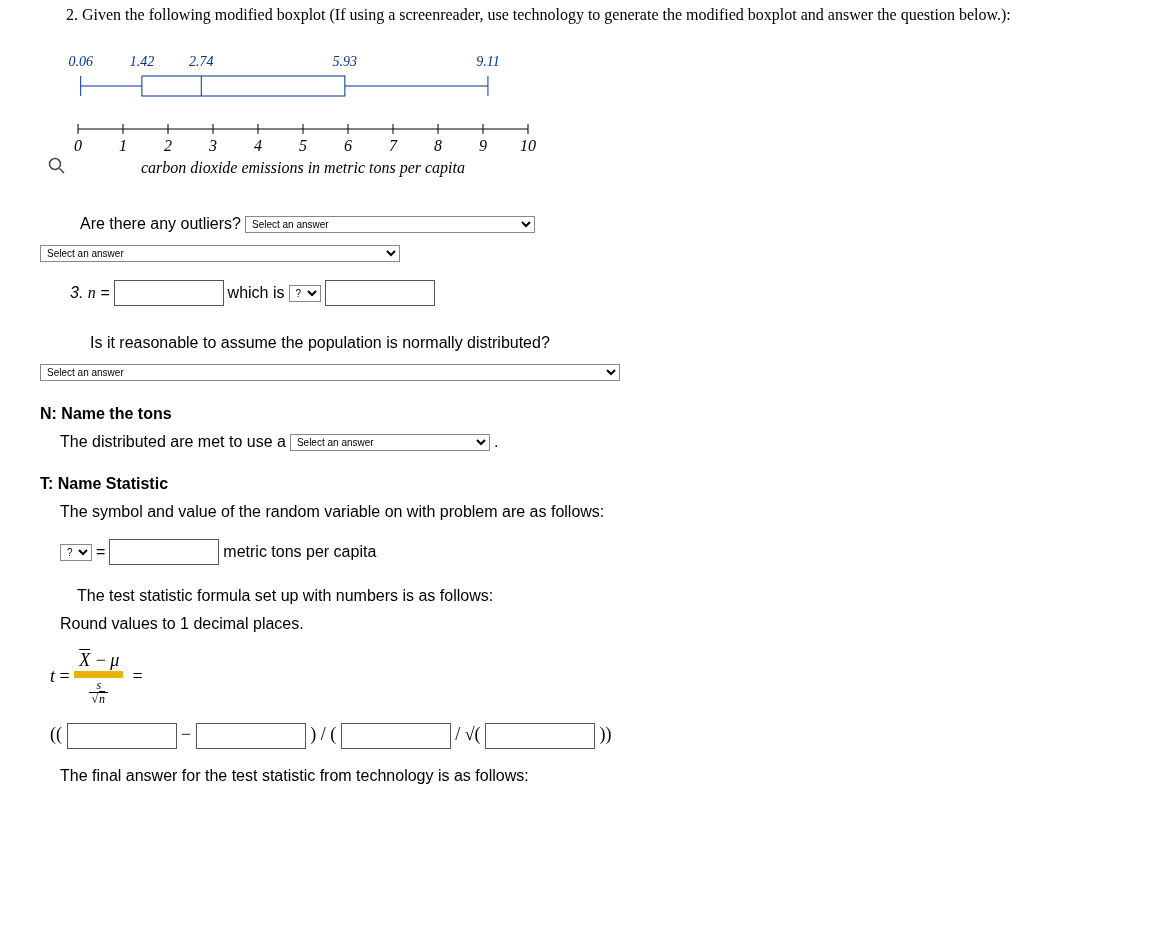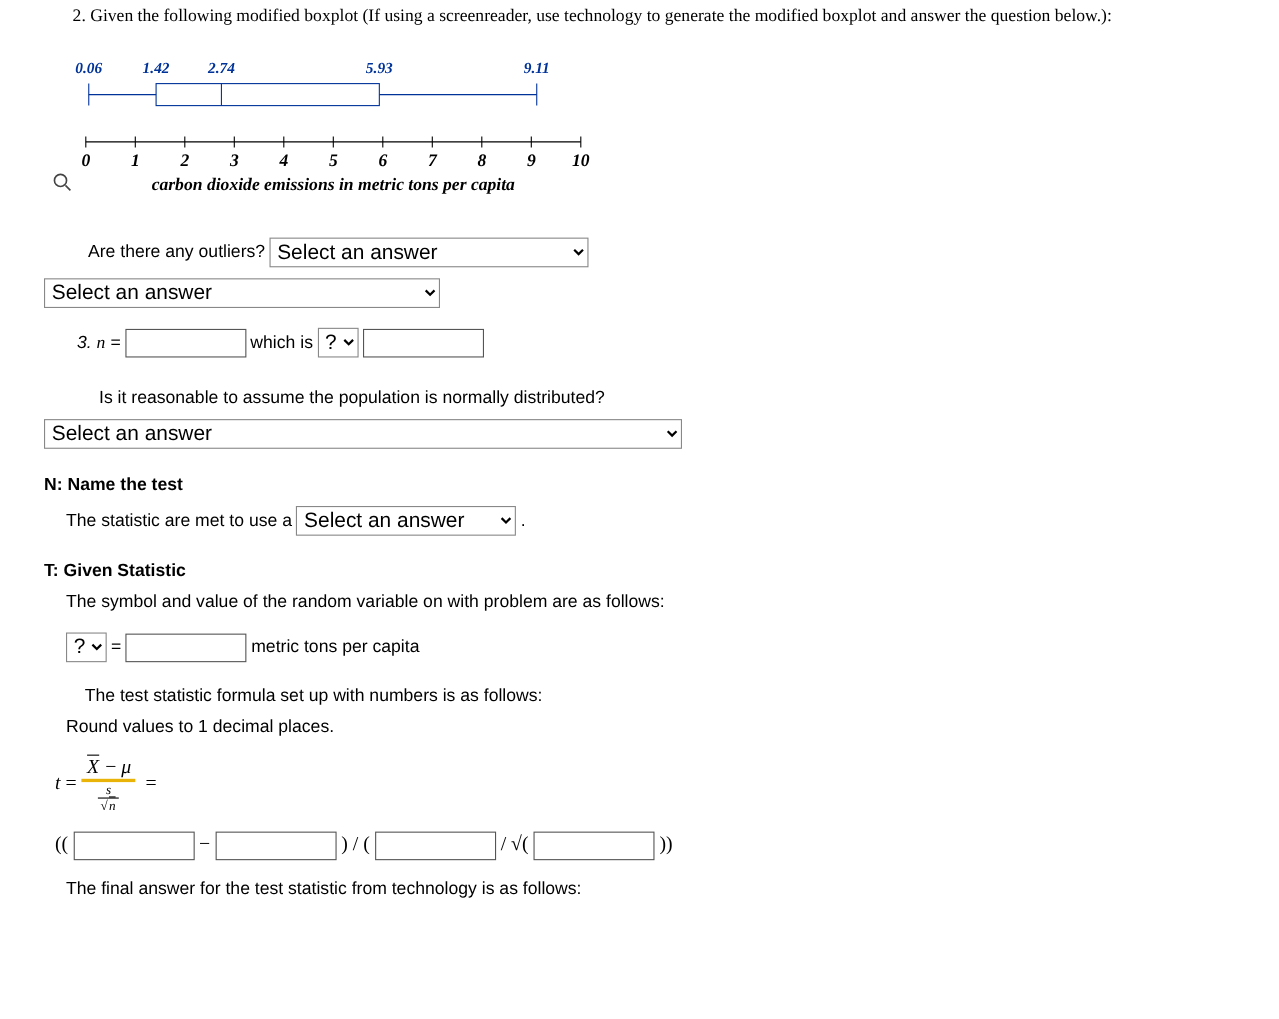--- a/index.html
+++ b/index.html
@@ -13,21 +13,20 @@
   .question-text {
     font-family: Liberation Serif, serif;
     line-height: 1.4;
     margin: 4px 0 12px 36px;
   }
   .boxplot-figure {
     margin: 25px 8px 12px 8px;
     font-family: Georgia, "Times New Roman", serif;
     font-style: italic;
     color: #c2410c;
-    font-weight: bold;
   }
   .boxplot-svg {
     display: block;
   }
   .boxplot-numlabel {
     font-size: 14px;
     fill: #003399;
     font-style: italic;
     font-family: Georgia, "Times New Roman", serif;
     text-anchor: middle;
@@ -50,21 +49,21 @@
     display: inline-block;
     vertical-align: middle;
     margin-left: 10px;
   }
   .mag-wrap svg { stroke: #444; }
   .question-line {
     margin: 10px 0 10px 50px;
   }
   select {
     font-family: Arial, sans-serif;
-    font-size: 19px;
+    font-size: 10px;
     padding: 1px 2px;
     border: 1px solid #888;
     background: #fff;
   }
   input[type="text"] {
     font-family: Arial, sans-serif;
     font-size: 14px;
     padding: 2px 4px;
     border: 1px solid #555;
     height: 20px;
@@ -82,21 +81,21 @@
     font-family: "Times New Roman", serif;
     font-size: 18px;
   }
   .frac {
     display: inline-block;
     vertical-align: middle;
     text-align: center;
   }
   .frac .num {
     display: block;
-    border-bottom: 3px solid #eab308;
+    border-bottom: 7px solid #eab308;
     padding: 0 4px 1px 4px;
     line-height: 1.05;
   }
   .frac .den {
     display: block;
     padding: 1px 4px 0 4px;
     line-height: 1.05;
   }
   .inner-frac {
     display: inline-block;
@@ -216,30 +215,30 @@
 
 <div class="question-line" style="margin-top:28px; margin-left:60px;">
   <span>Is it reasonable to assume the population is normally distributed?</span>
 </div>
 <div style="margin:2px 0 18px 10px;">
   <select style="width:580px;">
     <option>Select an answer</option>
   </select>
 </div>
 
-<div class="heading">N: Name the test</div>
+<div class="heading">N: Name the tons</div>
 <div class="para rowflex">
-  <span>The statistic are met to use a</span>
+  <span>The distributed are met to use a</span>
   <select style="width:200px;">
     <option>Select an answer</option>
   </select>
   <span>.</span>
 </div>
 
-<div class="heading">T: Given Statistic</div>
+<div class="heading">T: Name Statistic</div>
 <div class="para">The symbol and value of the random variable on with problem are as follows:</div>
 
 <div class="para rowflex" style="margin-top:18px;">
   <select>
     <option>?</option>
   </select>
   <span>=</span>
   <input type="text" style="width: 100px;">
   <span>metric tons per capita</span>
 </div>

